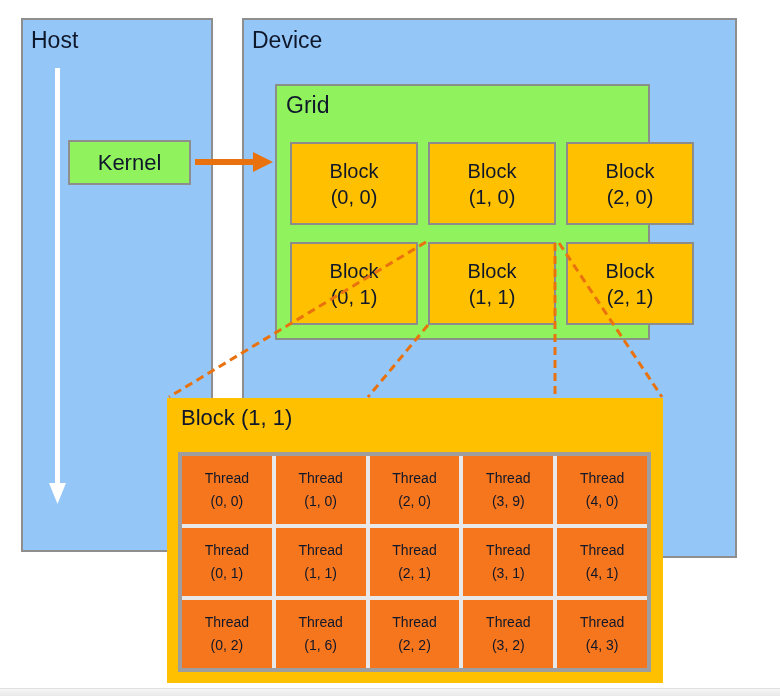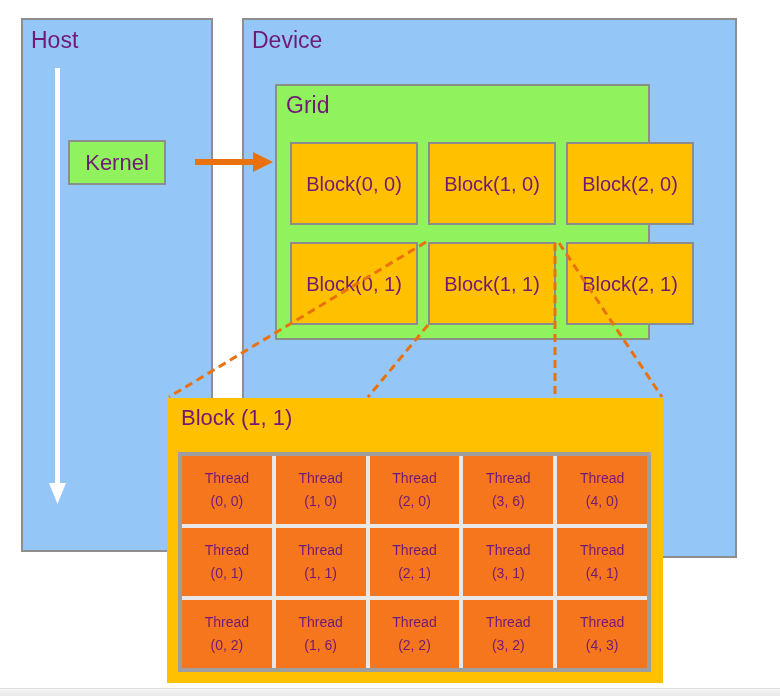--- a/index.html
+++ b/index.html
@@ -1,35 +1,35 @@
 <!DOCTYPE html>
 <html><head>
 <meta charset="utf-8">
 <style>
   html,body{margin:0;padding:0;background:#ffffff;}
   .stage{
     position:relative;width:780px;height:696px;overflow:hidden;
-    font-family:"Liberation Sans", sans-serif;color:#701a75;background:#ffffff;
+    font-family:"Liberation Sans", sans-serif;color:#0f172a;background:#ffffff;
   }
   
   .panel{position:absolute;background:#94C6F8;border:2px solid #8E8E8E;box-sizing:border-box;}
   .panel-host{left:21px;top:18px;width:192px;height:534px;z-index:1;}
   .panel-device{left:242px;top:18px;width:495px;height:540px;z-index:1;}
   .panel-label{position:absolute;left:8px;top:7px;font-size:23px;line-height:26px;}
   
   .grid-box{position:absolute;left:275px;top:84px;width:375px;height:256px;
     background:#90F35E;border:2px solid #8A8F88;box-sizing:border-box;z-index:2;}
   .grid-label{position:absolute;left:9px;top:6px;font-size:23px;line-height:26px;}
   .block{position:absolute;width:128px;height:83px;background:#FFC000;border:2px solid #8C8C8C;
-    box-sizing:border-box;display:flex;align-items:center;justify-content:center;
+    box-sizing:border-box;display:flex;flex-direction:column;align-items:center;justify-content:center;
     font-size:20px;line-height:26px;text-align:center;}
   .b00{left:13px;top:56px;} .b10{left:151px;top:56px;} .b20{left:289px;top:56px;}
   .b01{left:13px;top:156px;} .b11{left:151px;top:156px;} .b21{left:289px;top:156px;}
   
-  .kernel{position:absolute;left:68px;top:140px;width:98px;height:45px;background:#90F35E;
+  .kernel{position:absolute;left:68px;top:140px;width:123px;height:45px;background:#90F35E;
     border:2px solid #8E8E8E;box-sizing:border-box;display:flex;align-items:center;justify-content:center;
     font-size:22px;z-index:3;}
   
   .overlay{position:absolute;left:0;top:0;width:780px;height:696px;z-index:4;pointer-events:none;}
   
   .expanded{position:absolute;left:167px;top:398px;width:496px;height:285px;background:#FFC000;z-index:5;}
   .expanded-title{position:absolute;left:14px;top:7px;font-size:22px;line-height:26px;}
   .thread-grid{position:absolute;left:11px;top:54px;width:473px;height:220px;
     border:4px solid #9E9E9E;box-sizing:border-box;background:#E8E8E8;
     display:grid;grid-template-columns:repeat(5,1fr);grid-template-rows:repeat(3,1fr);gap:4px;}
@@ -117,21 +117,21 @@
       <div class="tcell">
         <span>Thread</span>
         <span>(1, 0)</span>
       </div>
       <div class="tcell">
         <span>Thread</span>
         <span>(2, 0)</span>
       </div>
       <div class="tcell">
         <span>Thread</span>
-        <span>(3, 6)</span>
+        <span>(3, 9)</span>
       </div>
       <div class="tcell">
         <span>Thread</span>
         <span>(4, 0)</span>
       </div>
       <div class="tcell">
         <span>Thread</span>
         <span>(0, 1)</span>
       </div>
       <div class="tcell">

